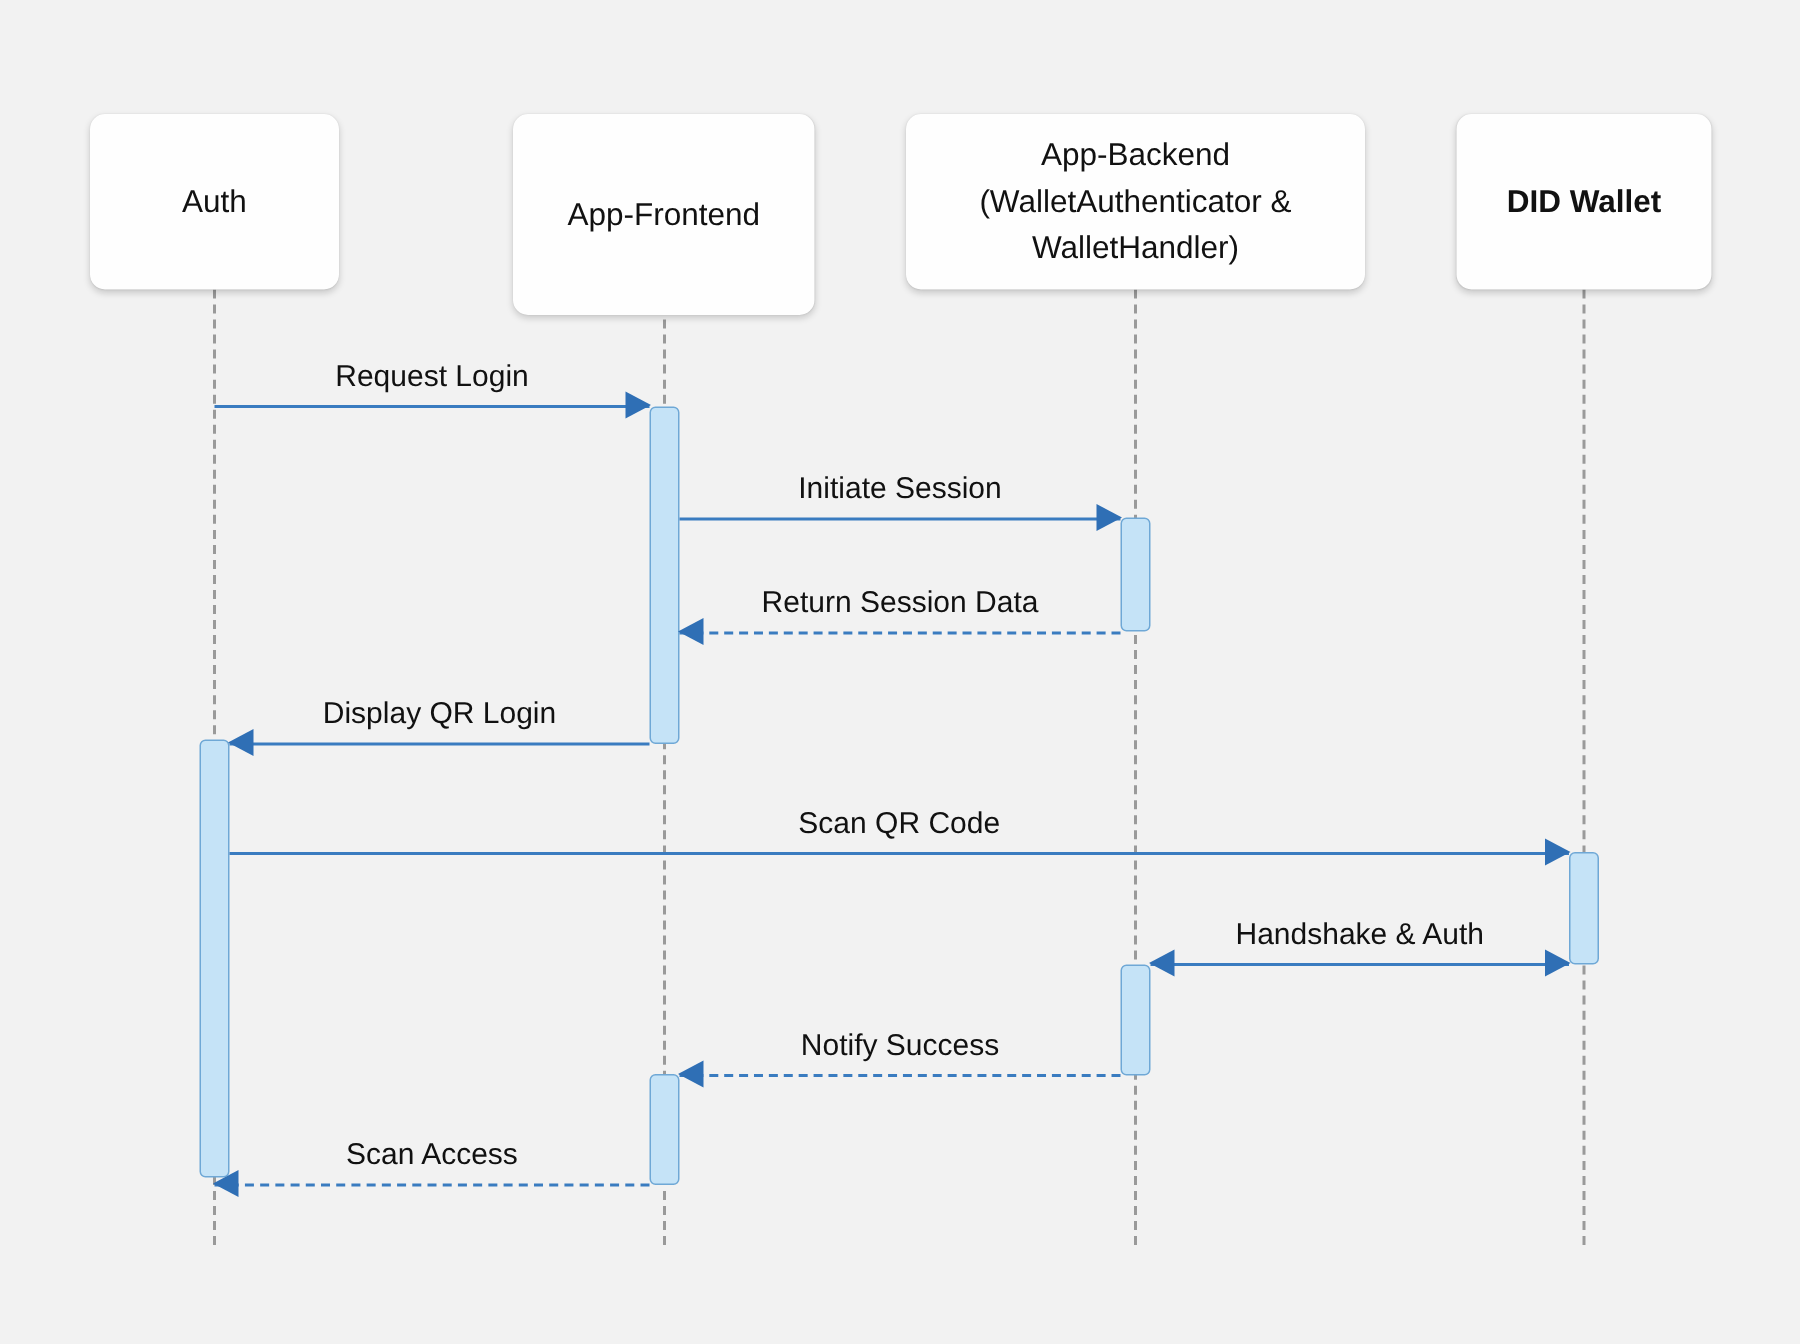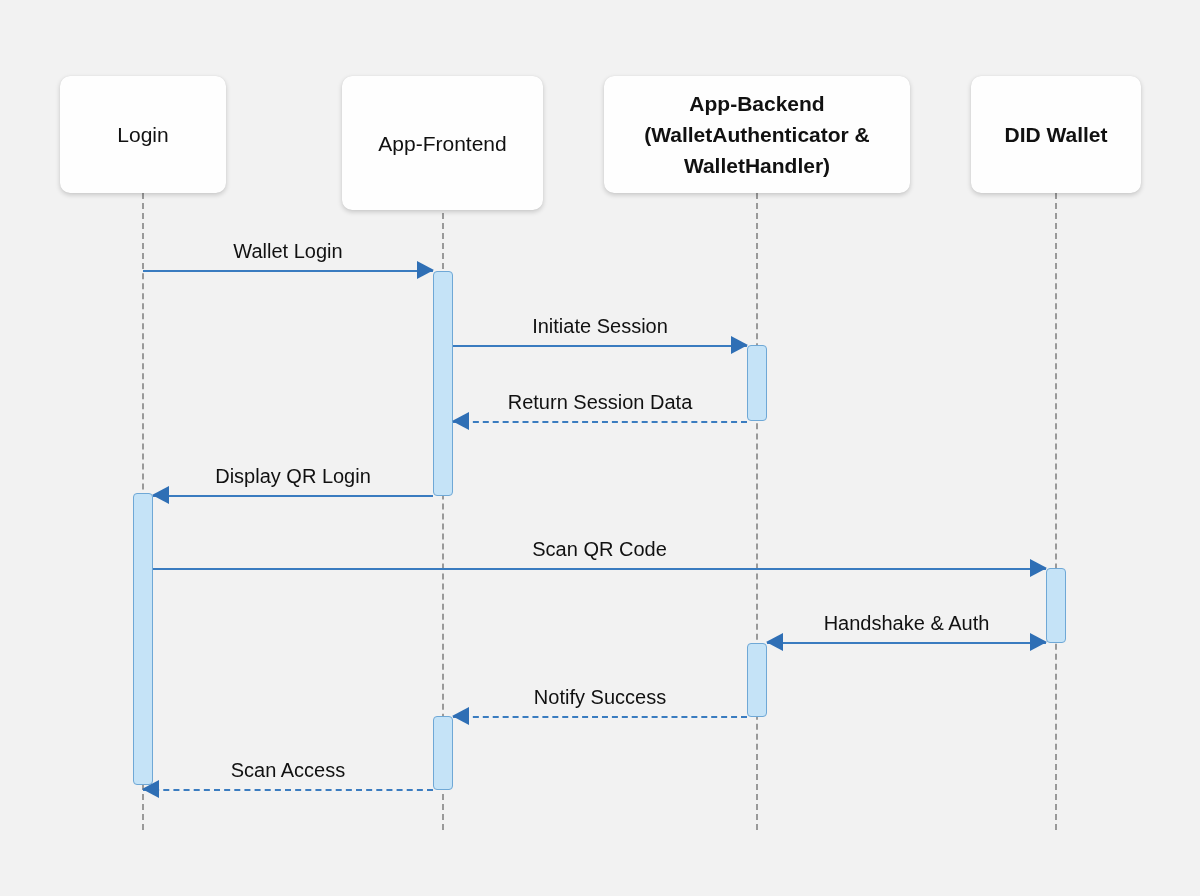--- a/index.html
+++ b/index.html
@@ -105,21 +105,21 @@
       <div class="activation" style="left: 747px; top: 345px; width: 20px; height: 76px;"></div>
       <div class="activation" style="left: 133px; top: 493px; width: 20px; height: 292px;"></div>
       <div class="activation" style="left: 1046px; top: 568px; width: 20px; height: 75px;"></div>
       <div class="activation" style="left: 747px; top: 643px; width: 20px; height: 74px;"></div>
       <div class="activation" style="left: 433px; top: 716px; width: 20px; height: 74px;"></div>
     </div>
   <div id="messages-layer">
       <div class="msg" style="left: 143px; top: 270px; width: 290px;">
         <div class="line"></div>
         <div class="arrowhead to-right"></div>
-        <div class="label center">Wallet Login</div>
+        <div class="label center">Request Login</div>
       </div>
       <div class="msg" style="left: 453px; top: 345px; width: 294px;">
         <div class="line"></div>
         <div class="arrowhead to-right"></div>
         <div class="label center">Initiate Session</div>
       </div>
       <div class="msg dashed" style="left: 453px; top: 421px; width: 294px;">
         <div class="line"></div>
         <div class="arrowhead to-left"></div>
         <div class="label center">Return Session Data</div>
@@ -145,20 +145,20 @@
         <div class="arrowhead to-left"></div>
         <div class="label center">Notify Success</div>
       </div>
       <div class="msg dashed" style="left: 143px; top: 789px; width: 290px;">
         <div class="line"></div>
         <div class="arrowhead to-left"></div>
         <div class="label center">Scan Access</div>
       </div>
     </div>
   <div id="participants-layer">
-      <div class="participant-box" style="left: 60px; top: 76px; width: 166px; height: 117px;"><span>Login</span></div>
+      <div class="participant-box" style="left: 60px; top: 76px; width: 166px; height: 117px;"><span>Auth</span></div>
       <div class="participant-box" style="left: 342px; top: 76px; width: 201px; height: 134px;"><span>App-Frontend</span></div>
-      <div class="participant-box" style="left: 604px; top: 76px; width: 306px; height: 117px; font-weight: bold;"><span>App-Backend
+      <div class="participant-box" style="left: 604px; top: 76px; width: 306px; height: 117px;"><span>App-Backend
 (WalletAuthenticator &amp;
 WalletHandler)</span></div>
       <div class="participant-box" style="left: 971px; top: 76px; width: 170px; height: 117px; font-weight: bold;"><span>DID Wallet</span></div>
     </div>
 </div>
 
 </body></html>

